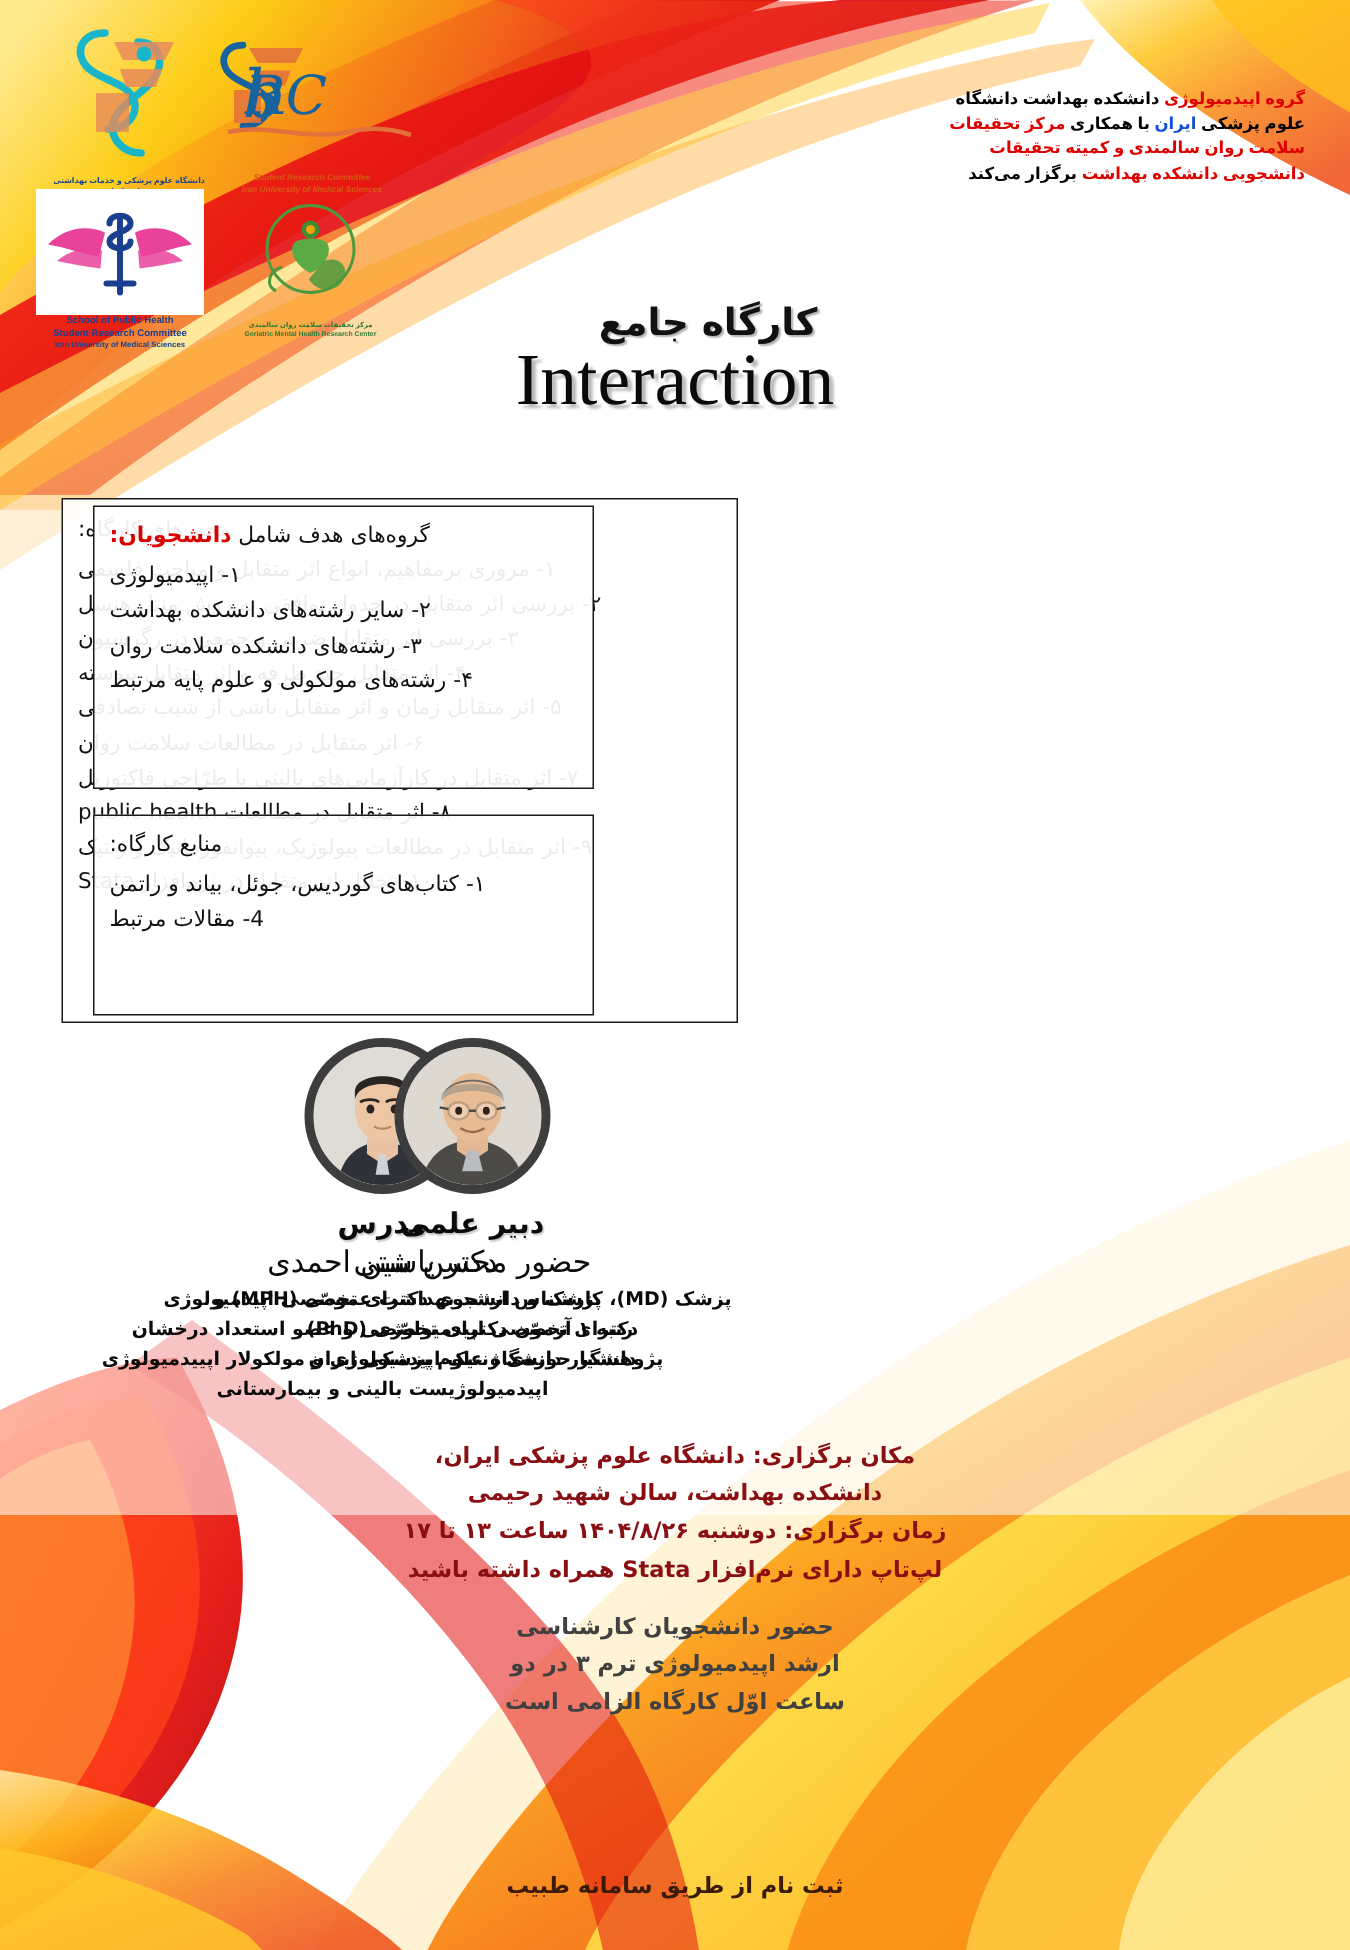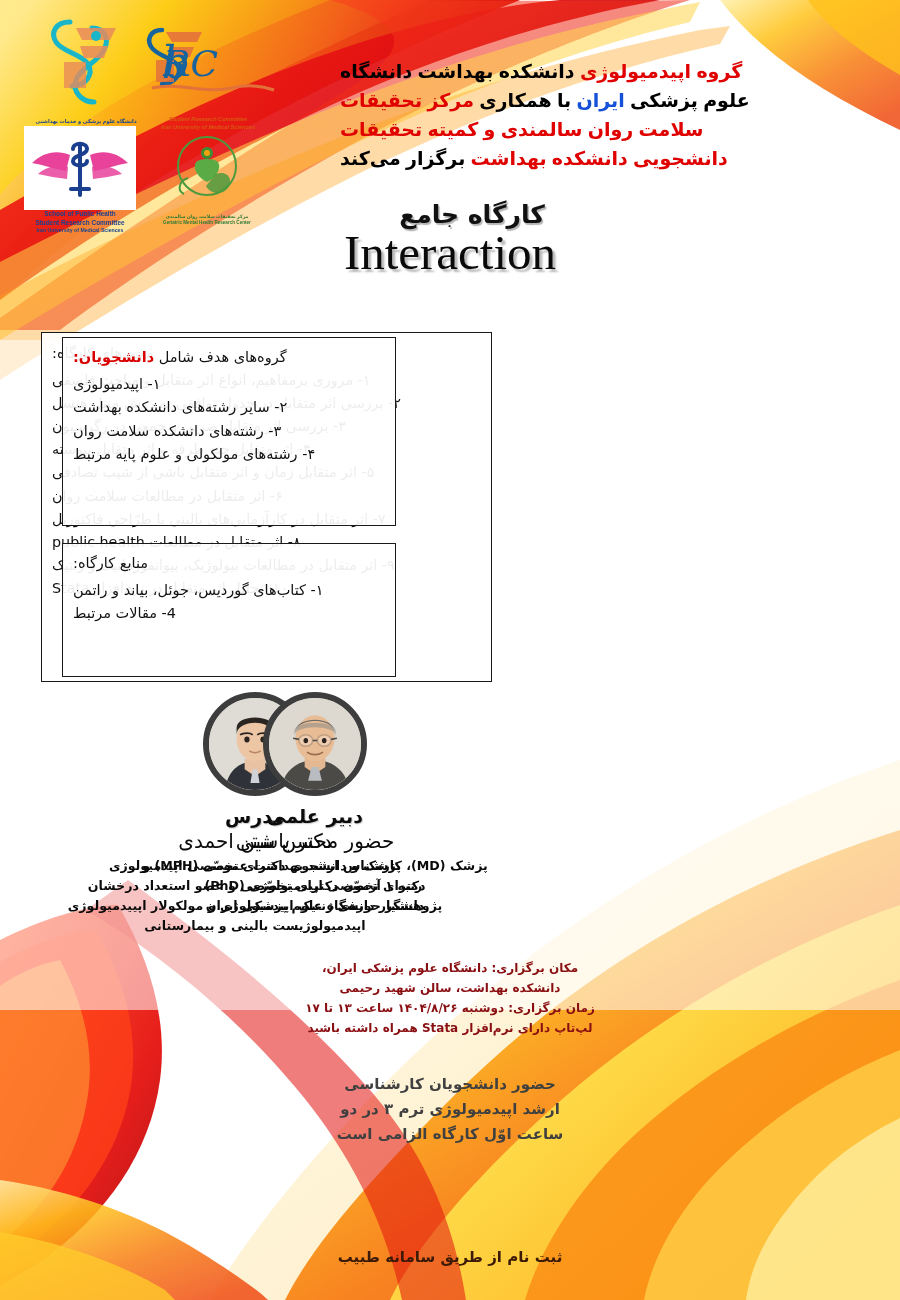--- a/index.html
+++ b/index.html
@@ -24,22 +24,22 @@
   .logo-gmhrc{left:130px;top:118px;width:130px;height:90px;}
   .logo svg{display:block;width:100%;height:100%;}
   .logo-cap{font-size:5.2px;line-height:1.35;text-align:center;color:#17458f;font-weight:bold;}
   .logo-cap.orange{color:#d85a12;font-style:italic;font-size:5.6px;}
   .logo-cap.green{color:#2f7a33;font-size:4.6px;}
   .logo-cap.navy{color:#1b3f8f;font-size:6.4px;}
 
   
   .header{
     position:absolute;right:30px;top:58px;width:530px;z-index:6;
-    text-align:left;direction:rtl;
-    font-weight:bold;font-size:19px;line-height:1.52;
+    text-align:right;direction:rtl;
+    font-weight:bold;font-size:11px;line-height:1.52;
     color:#e00000;
   }
   .header .blk{color:#000;}
   .header .blu{color:#1450d8;}
 
   
   .title-wrap{position:absolute;left:0;right:0;top:200px;text-align:center;z-index:6;}
   .title-fa{
     font-size:25px;font-weight:bold;color:#111;direction:rtl;
     font-family:"DejaVu Sans",sans-serif;letter-spacing:0;
@@ -83,21 +83,21 @@
   }
   .pname{
     font-family:"DejaVu Sans",sans-serif;font-size:20px;color:#0b0b0b;margin-top:2px;
   }
   .pbio{font-family:"DejaVu Sans",sans-serif;font-size:12.6px;line-height:1.58;color:#0b0b0b;font-weight:bold;margin-top:3px;text-align:center;}
 
   
   .venue{
     position:absolute;left:0;right:0;top:958px;z-index:6;text-align:center;direction:rtl;
     font-family:"DejaVu Sans",sans-serif;font-weight:bold;
-    font-size:12px;line-height:1.68;color:#8a0f12;
+    font-size:15px;line-height:1.68;color:#8a0f12;
   }
   .notice{
     position:absolute;left:0;right:0;top:1072px;z-index:6;text-align:center;direction:rtl;
     font-family:"DejaVu Sans",sans-serif;font-weight:bold;
     font-size:15px;line-height:1.66;color:#404040;
   }
   .footer-reg{
     position:absolute;left:0;right:0;top:1248px;z-index:6;text-align:center;direction:rtl;
     font-family:"DejaVu Sans",sans-serif;font-weight:bold;font-size:15px;color:#3b1a08;
   }

